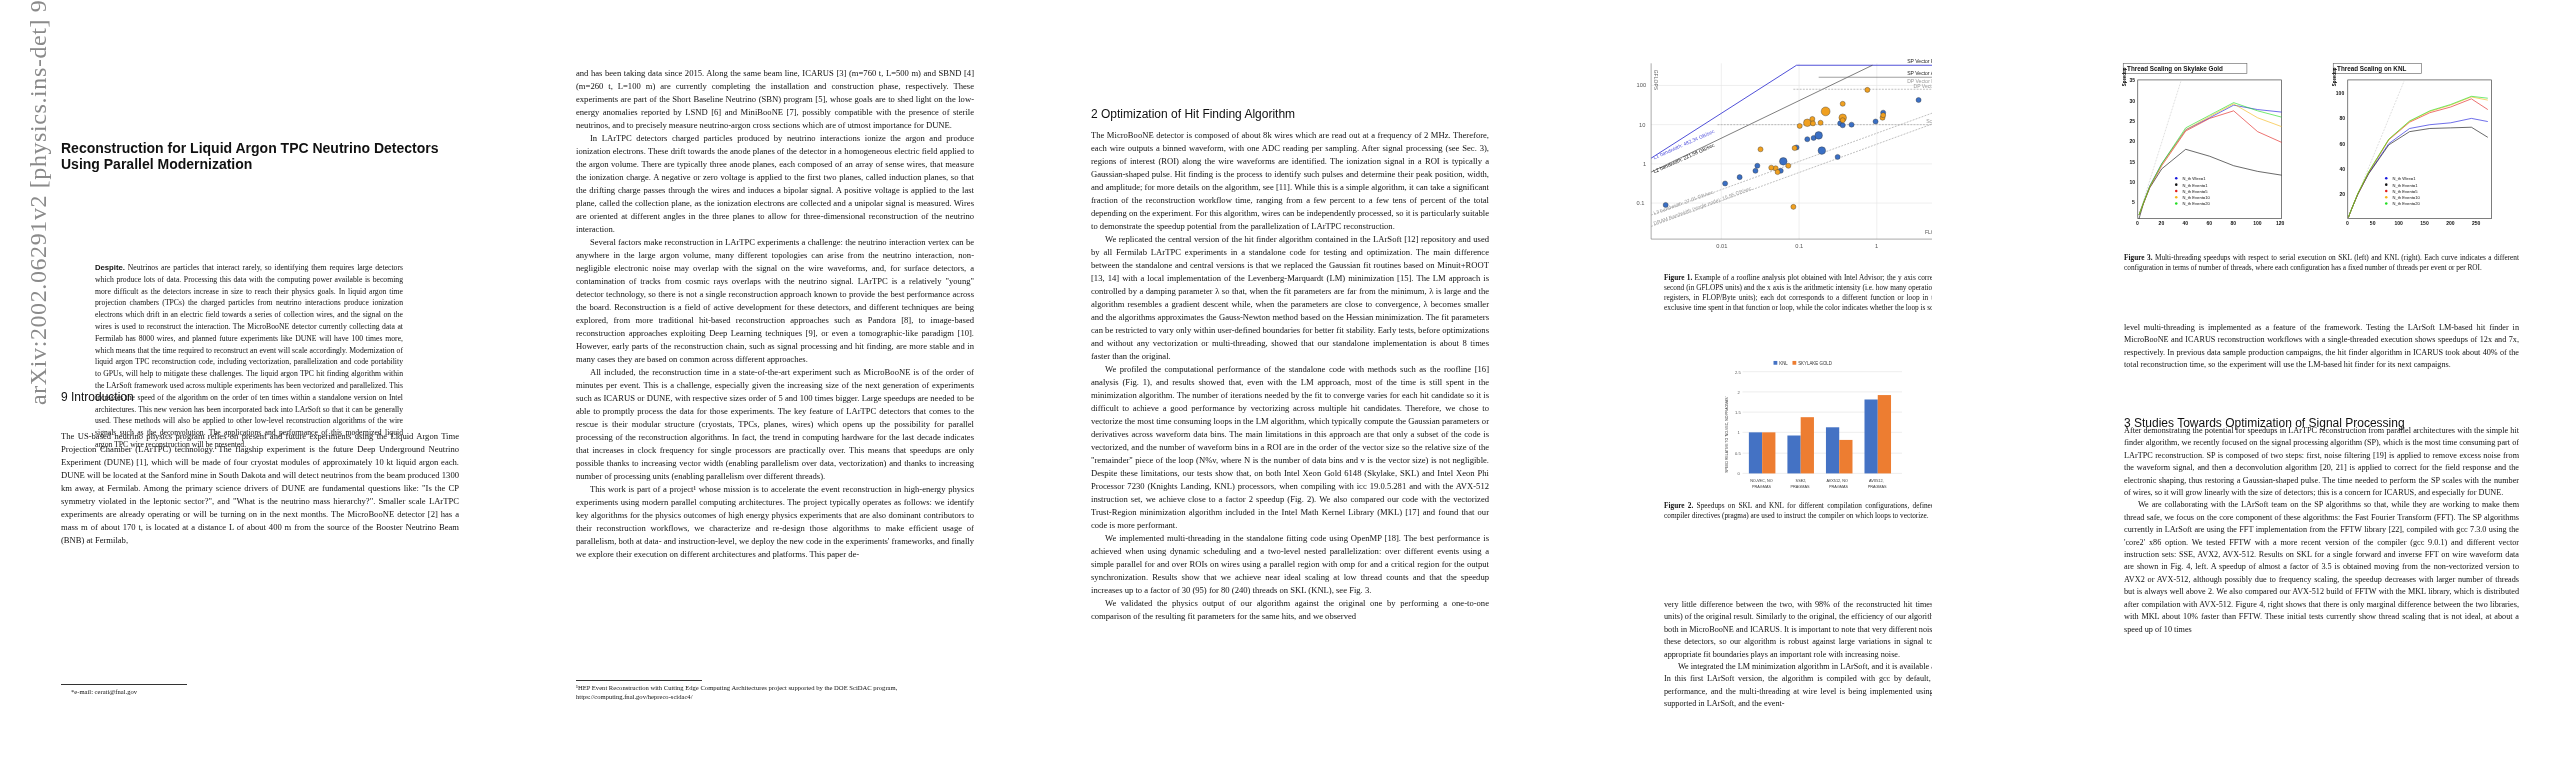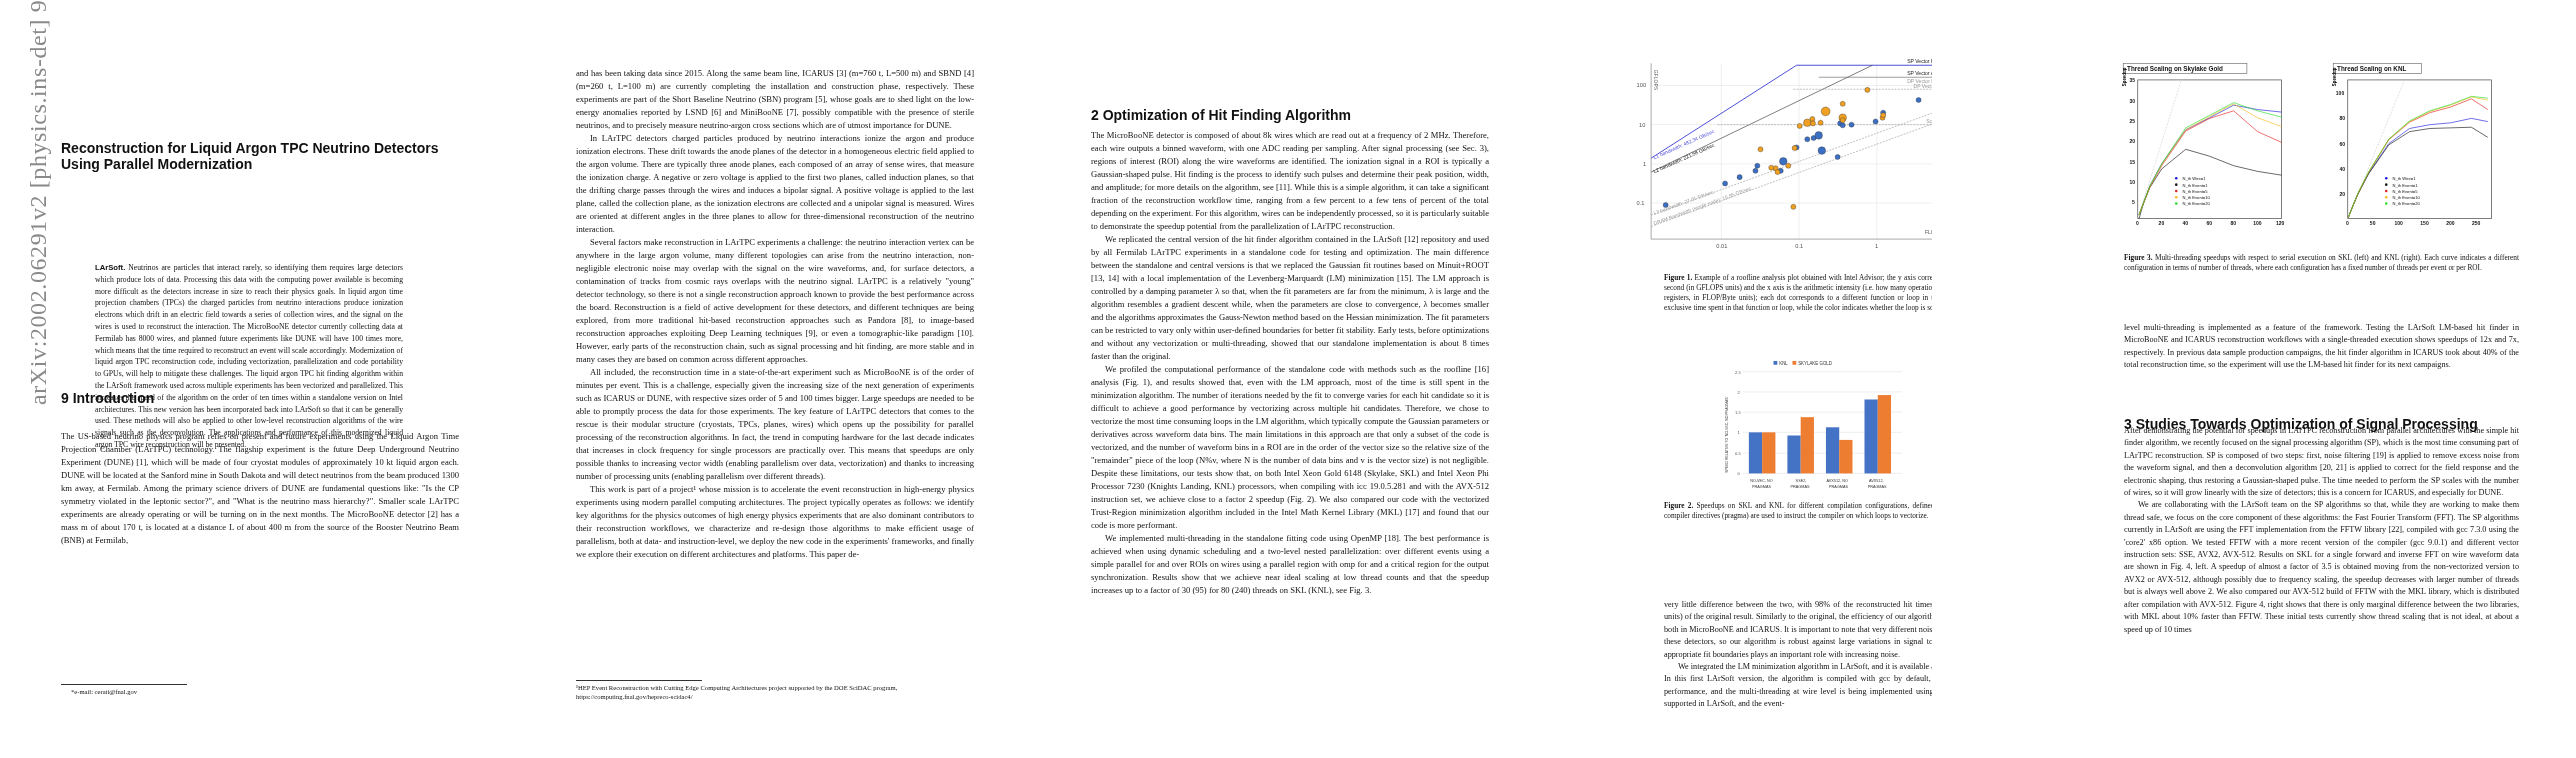--- a/index.html
+++ b/index.html
@@ -6,21 +6,21 @@
   body{width:2576px;height:759px;position:relative;overflow:hidden;font-family:"Liberation Serif","DejaVu Serif",serif;color:#111;}
   .page{position:absolute;top:0;height:759px;width:644px;background:#fff;}
   .p1{left:0}.p2{left:644px}.p3{left:1288px}.p4{left:1932px}
   .arxiv{position:absolute;left:6.3px;top:51px;width:38px;height:354px;}
   .arxiv span{position:absolute;left:19px;top:354px;transform-origin:0 0;transform:rotate(-90deg);white-space:nowrap;font-family:"Liberation Serif",serif;font-size:24px;color:#8a8a8a;letter-spacing:0.6px;}
   .title{position:absolute;left:61px;top:140px;width:430px;font-family:"Liberation Sans",sans-serif;font-weight:bold;font-size:14px;line-height:16.4px;}
   .authors{position:absolute;left:61px;top:193px;width:430px;font-size:9.8px;line-height:12.6px;}
   .affil{position:absolute;left:61px;top:225px;width:430px;font-size:8.2px;line-height:11.4px;}
   .abstract{position:absolute;left:95px;top:262px;width:308px;font-size:7.7px;line-height:11.8px;text-align:justify;}
   .abstract b{font-family:"Liberation Sans",sans-serif;}
-  .h1{position:absolute;font-family:"Liberation Sans",sans-serif;font-weight:bold;font-size:14px;}
+  .h1{position:absolute;font-family:"Liberation Sans",sans-serif;font-weight:normal;font-size:12px;}
   .body{position:absolute;font-size:8.6px;line-height:13px;text-align:justify;}
   .body p{margin:0;text-indent:0;}
   .body p.ind{text-indent:14px;}
   .fnrule{position:absolute;height:0.6px;background:#333;width:126px;}
   .fn{position:absolute;font-size:6.6px;line-height:8.9px;}
   .caption{position:absolute;font-size:7.3px;line-height:10px;text-align:justify;}
   .caption b{font-weight:bold;}
   svg text{font-family:"Liberation Sans","DejaVu Sans",sans-serif;}
 </style>
 </head>
@@ -28,21 +28,21 @@
 
 <div class="page p1">
   <div class="arxiv">
       <span>arXiv:2002.06291v2  [physics.ins-det]  9 Jul 2020</span>
     </div>
   <div class="title">
     <div>Reconstruction for Liquid Argon TPC Neutrino Detectors</div>
     <div>Using Parallel Modernization</div>
   </div>
   <div class="abstract">
-    <b>LArSoft.</b>
+    <b>Despite.</b>
     <span>Neutrinos are particles that interact rarely, so identifying them requires large detectors which produce lots of data. Processing this data with the computing power available is becoming more difficult as the detectors increase in size to reach their physics goals. In liquid argon time projection chambers (TPCs) the charged particles from neutrino interactions produce ionization electrons which drift in an electric field towards a series of collection wires, and the signal on the wires is used to reconstruct the interaction. The MicroBooNE detector currently collecting data at Fermilab has 8000 wires, and planned future experiments like DUNE will have 100 times more, which means that the time required to reconstruct an event will scale accordingly. Modernization of liquid argon TPC reconstruction code, including vectorization, parallelization and code portability to GPUs, will help to mitigate these challenges. The liquid argon TPC hit finding algorithm within the LArSoft framework used across multiple experiments has been vectorized and parallelized. This increases the speed of the algorithm on the order of ten times within a standalone version on Intel architectures. This new version has been incorporated back into LArSoft so that it can be generally used. These methods will also be applied to other low-level reconstruction algorithms of the wire signals such as the deconvolution. The applications and performance of this modernized liquid argon TPC wire reconstruction will be presented.</span>
   </div>
   <div class="h1" style="left:61px;top:390px;">9  Introduction</div>
   <div class="body" style="left:61px;top:414px;width:398px;margin-top:16px;">
     <p>The US-based neutrino physics program relies on present and future experiments using the Liquid Argon Time Projection Chamber (LArTPC) technology. The flagship experiment is the future Deep Underground Neutrino Experiment (DUNE) [1], which will be made of four cryostat modules of approximately 10 kt liquid argon each. DUNE will be located at the Sanford mine in South Dakota and will detect neutrinos from the beam produced 1300 km away, at Fermilab. Among the primary science drivers of DUNE are fundamental questions like: "Is the CP symmetry violated in the leptonic sector?", and "What is the neutrino mass hierarchy?". Smaller scale LArTPC experiments are already operating or will be turning on in the next months. The MicroBooNE detector [2] has a mass m of about 170 t, is located at a distance L of about 400 m from the source of the Booster Neutrino Beam (BNB) at Fermilab,</p>
   </div>
   <div class="fnrule" style="left:61px;top:684px;"></div>
   <div class="fn" style="left:71px;top:688px;">*e-mail: cerati@fnal.gov</div>
 </div>
 
@@ -58,20 +58,21 @@
   <div class="fn" style="left:-68px;top:684px;width:398px;">¹HEP Event Reconstruction with Cutting Edge Computing Architectures project supported by the DOE SciDAC program, https://computing.fnal.gov/hepreco-scidac4/</div>
 </div>
 
 <div class="page p3">
   <div class="h1" style="left:-197px;top:107px;">2  Optimization of Hit Finding Algorithm</div>
   <div class="body" style="left:-197px;top:129px;width:398px;">
     <p>The MicroBooNE detector is composed of about 8k wires which are read out at a frequency of 2 MHz. Therefore, each wire outputs a binned waveform, with one ADC reading per sampling. After signal processing (see Sec. 3), regions of interest (ROI) along the wire waveforms are identified. The ionization signal in a ROI is typically a Gaussian-shaped pulse. Hit finding is the process to identify such pulses and determine their peak position, width, and amplitude; for more details on the algorithm, see [11]. While this is a simple algorithm, it can take a significant fraction of the reconstruction workflow time, ranging from a few percent to a few tens of percent of the total depending on the experiment. For this algorithm, wires can be independently processed, so it is particularly suitable to demonstrate the speedup potential from the parallelization of LArTPC reconstruction.</p>
     <p class="ind">We replicated the central version of the hit finder algorithm contained in the LArSoft [12] repository and used by all Fermilab LArTPC experiments in a standalone code for testing and optimization. The main difference between the standalone and central versions is that we replaced the Gaussian fit routines based on Minuit+ROOT [13, 14] with a local implementation of the Levenberg-Marquardt (LM) minimization [15]. The LM approach is controlled by a damping parameter λ so that, when the fit parameters are far from the minimum, λ is large and the algorithm resembles a gradient descent while, when the parameters are close to convergence, λ becomes smaller and the algorithms approximates the Gauss-Newton method based on the Hessian minimization. The fit parameters can be restricted to vary only within user-defined boundaries for better fit stability. Early tests, before optimizations and without any vectorization or multi-threading, showed that our standalone implementation is about 8 times faster than the original.</p>
     <p class="ind">We profiled the computational performance of the standalone code with methods such as the roofline [16] analysis (Fig. 1), and results showed that, even with the LM approach, most of the time is still spent in the minimization algorithm. The number of iterations needed by the fit to converge varies for each hit candidate so it is difficult to achieve a good performance by vectorizing across multiple hit candidates. Therefore, we chose to vectorize the most time consuming loops in the LM algorithm, which typically compute the Gaussian parameters or derivatives across waveform data bins. The main limitations in this approach are that only a subset of the code is vectorized, and the number of waveform bins in a ROI are in the order of the vector size so the relative size of the "remainder" piece of the loop (N%v, where N is the number of data bins and v is the vector size) is not negligible. Despite these limitations, our tests show that, on both Intel Xeon Gold 6148 (Skylake, SKL) and Intel Xeon Phi Processor 7230 (Knights Landing, KNL) processors, when compiling with icc 19.0.5.281 and with the AVX-512 instruction set, we achieve close to a factor 2 speedup (Fig. 2). We also compared our code with the vectorized Trust-Region minimization algorithm included in the Intel Math Kernel Library (MKL) [17] and found that our code is more performant.</p>
     <p class="ind">We implemented multi-threading in the standalone fitting code using OpenMP [18]. The best performance is achieved when using dynamic scheduling and a two-level nested parallelization: over different events using a simple parallel for and over ROIs on wires using a parallel region with omp for and a critical region for the output synchronization. Results show that we achieve near ideal scaling at low thread counts and that the speedup increases up to a factor of 30 (95) for 80 (240) threads on SKL (KNL), see Fig. 3.</p>
+    <p class="ind">We validated the physics output of our algorithm against the original one by performing a one-to-one comparison of the resulting fit parameters for the same hits, and we observed</p>
   </div>
 
   <div style="position:absolute;left:341px;top:57px;width:392px;height:215px;">
     <svg width="392" height="215" viewBox="0 0 620 340">
       <g stroke="#e6e6e6" stroke-width="1">
         <line x1="35" y1="45" x2="600" y2="45"></line>
           <line x1="35" y1="107" x2="600" y2="107"></line>
         <line x1="35" y1="169" x2="600" y2="169"></line>
           <line x1="35" y1="231" x2="600" y2="231"></line>
         <line x1="146" y1="10" x2="146" y2="288"></line>

